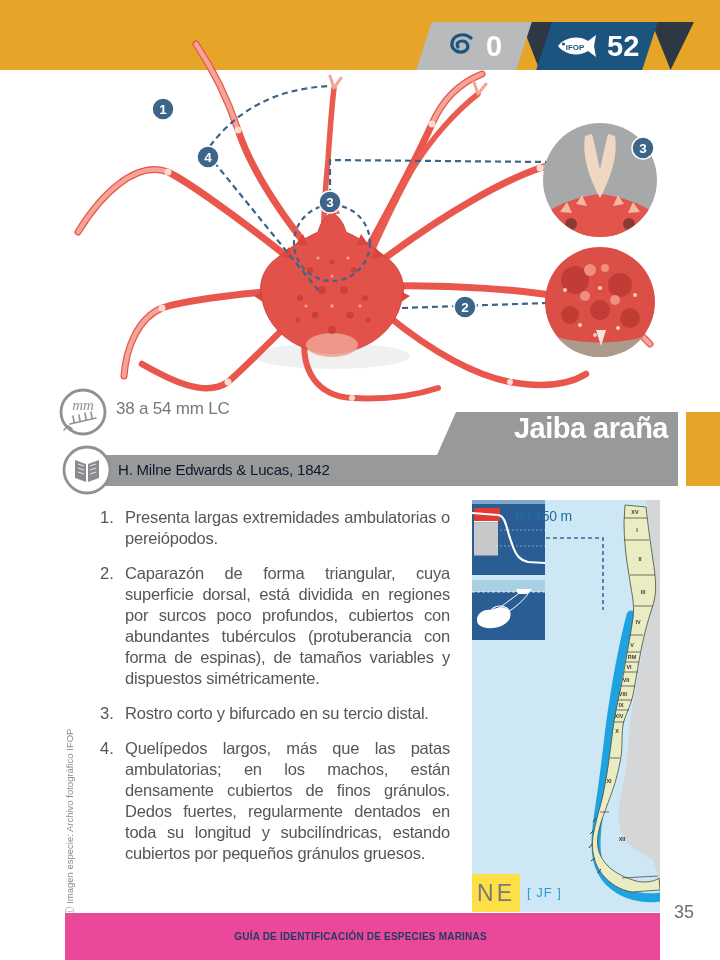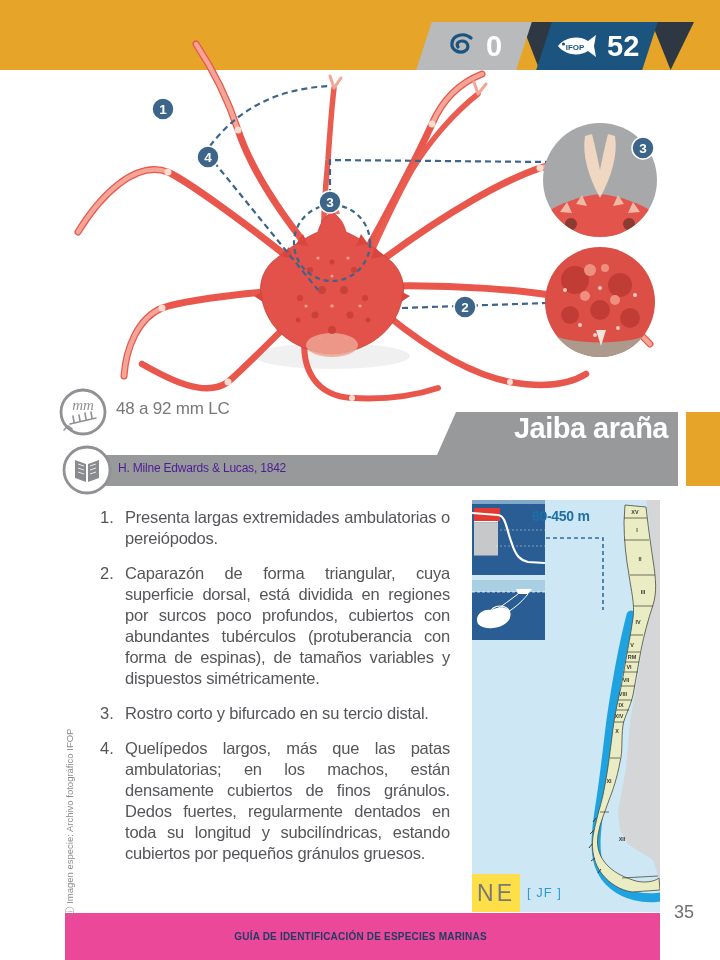--- a/index.html
+++ b/index.html
@@ -19,30 +19,30 @@
   .badge-num{color:#fff;font-size:29px;font-weight:bold;line-height:1;}
   
   .hero{left:0;top:0;z-index:2;}
   
   .size-text{left:116px;top:399px;font-size:17px;color:#77787A;z-index:4;letter-spacing:-0.2px;}
   .banner-svg{left:0;top:400px;z-index:3;}
   .common-name{left:428px;top:412px;width:240px;text-align:right;color:#fff;font-size:29px;
                font-weight:bold;z-index:4;letter-spacing:-0.5px;}
   .sci-name{left:400px;top:450px;width:260px;text-align:right;color:#fff;font-size:24px;
             font-style:italic;z-index:4;letter-spacing:-0.5px;}
-  .authority{left:118px;top:461px;color:#4c1d95;font-size:12px;z-index:4;letter-spacing:-0.2px;text-align:right;}
+  .authority{left:118px;top:461px;color:#0f172a;font-size:15px;z-index:4;letter-spacing:-0.2px;text-align:right;}
   .gold-sq{left:686px;top:412px;width:34px;height:74px;background:#E6A428;z-index:3;}
   
   .features{left:100px;top:507px;width:350px;z-index:3;color:#55565A;font-size:16.5px;line-height:21px;}
   .feat{display:flex;margin-bottom:14px;}
   .feat .num{width:25px;flex:0 0 25px;}
   .feat .txt{flex:1;text-align:justify;letter-spacing:-0.2px;}
   
   .map-panel{left:472px;top:500px;z-index:2;}
-  .depth-label{left:532px;top:508px;font-size:14px;font-weight:bold;color:#1C6FA8;z-index:4;letter-spacing:-0.3px;}
+  .depth-label{left:515px;top:508px;font-size:14px;font-weight:normal;color:#1C6FA8;z-index:4;letter-spacing:-0.3px;}
   .ne-box{left:472px;top:874px;width:48px;height:38px;background:#fde047;z-index:4;display:flex;
           align-items:center;justify-content:center;color:#77787A;font-size:23px;letter-spacing:3px;}
   .jf-tag{left:527px;top:885px;color:#2E9BD6;font-size:13px;z-index:4;letter-spacing:1px;}
   
   .footer-bar{left:65px;top:913px;width:595px;height:47px;background:#ec4899;z-index:3;display:flex;
               align-items:center;justify-content:center;font-size:10px;letter-spacing:0.2px;white-space:nowrap;}
   .footer-bar .b{color:#203C64;font-weight:bold;margin-right:4px;}
   .footer-bar .r{color:#fff;}
   .page-num{left:674px;top:902px;color:#6F7072;font-size:18px;z-index:3;}
   .credit{left:64px;top:916px;width:235px;transform:rotate(-90deg);transform-origin:0 0;
@@ -241,21 +241,21 @@
     <path d="M20,44 L46,38 M24,42 L23,36 M30,41 L29,35 M36,39 L35,33 M42,38 L41,32 M18,46 L14,50 M18,46 L22,49" stroke="#909194" stroke-width="1.6" fill="none" stroke-linecap="round"></path>
   </svg>
 
   <svg class="abs banner-svg" width="720" height="100" viewBox="0 0 720 100">
     <path d="M456,12 L678,12 L678,86 L75,86 L75,55 L437,55 Z" fill="#98999B"></path>
     <circle cx="87" cy="70" r="23" fill="#fff" stroke="#909194" stroke-width="2.8"></circle>
     <path d="M75,60 L86,64 L86,82 L75,78 Z M99,60 L88,64 L88,82 L99,78 Z" fill="#8A8B8E"></path>
     <path d="M78,64 L84,66 M78,68 L84,70 M78,72 L84,74 M96,64 L90,66 M96,68 L90,70 M96,72 L90,74" stroke="#fff" stroke-width="0.8"></path>
   </svg>
 
-  <div class="abs size-text">48 a 92 mm LC</div>
+  <div class="abs size-text">38 a 54 mm LC</div>
   <div class="abs common-name">Jaiba araña</div>
   <div class="abs authority">H. Milne Edwards &amp; Lucas, 1842</div>
   <div class="abs gold-sq"></div>
 
   <div class="abs features">
     <div class="feat">
       <span class="num">1.</span>
       <span class="txt">Presenta largas extremidades ambulatorias o pereiópodos.</span>
     </div>
     <div class="feat">

